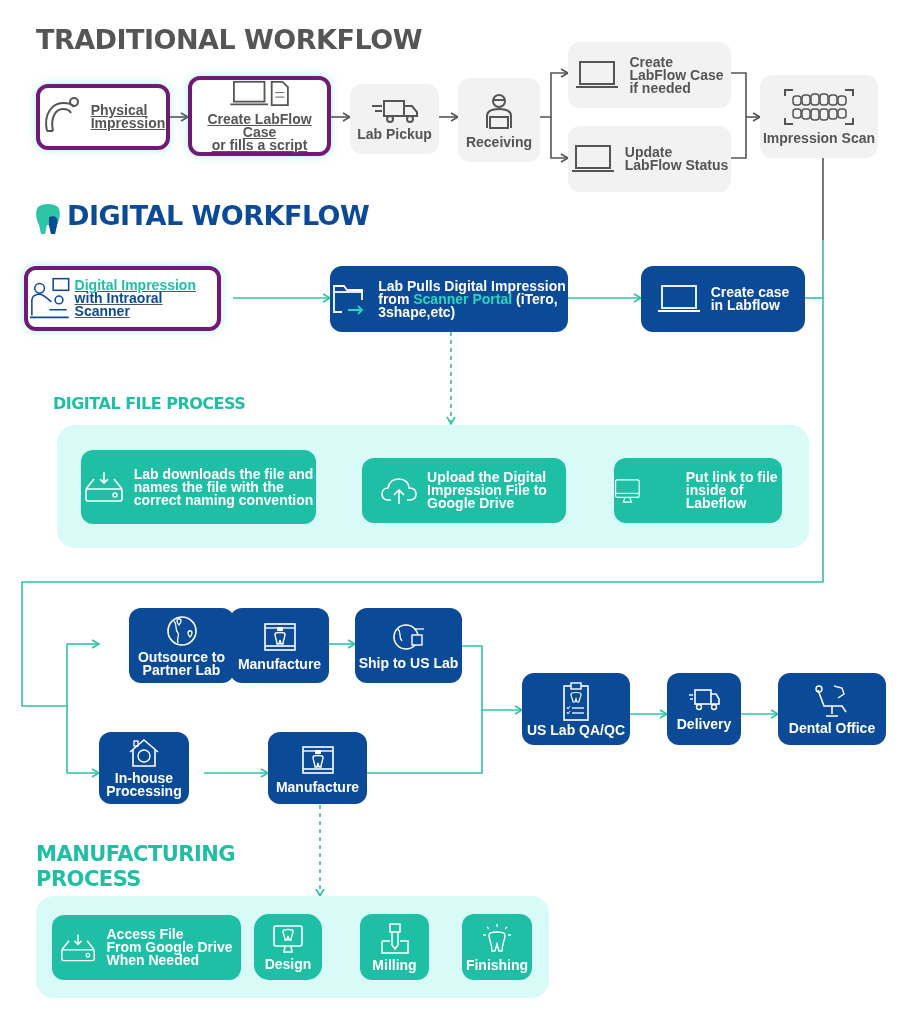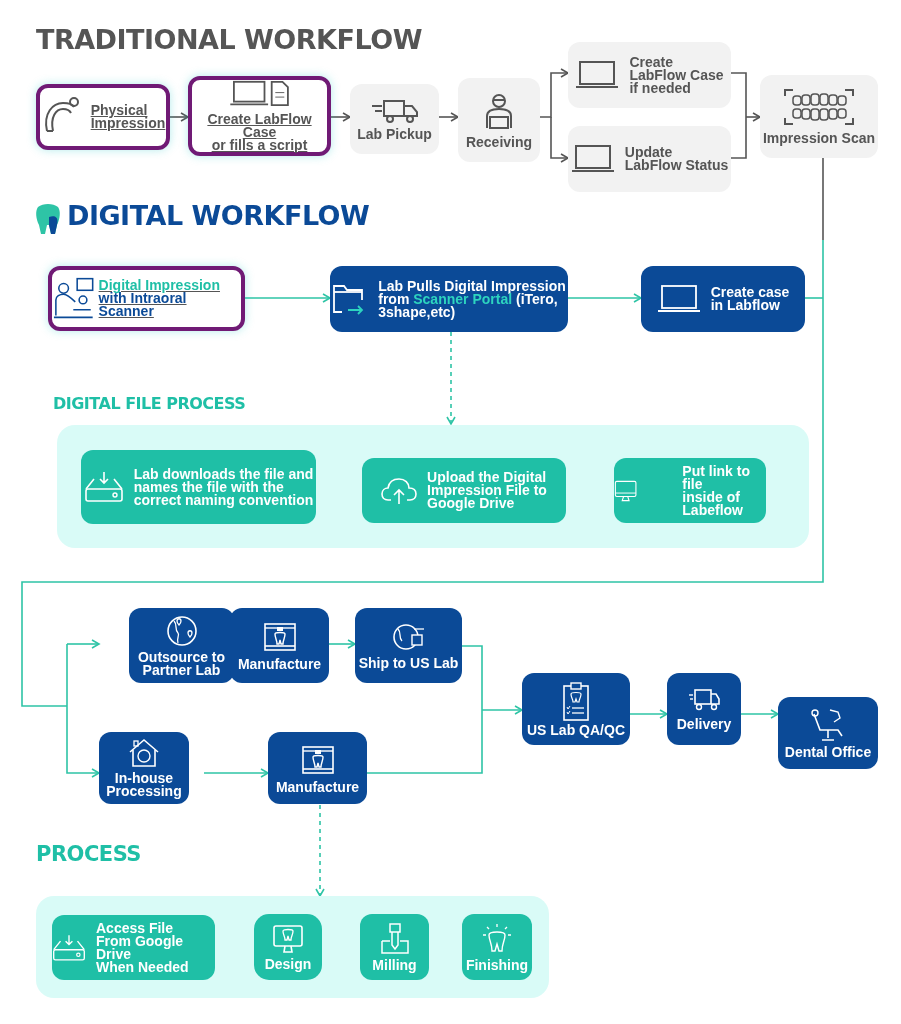--- a/index.html
+++ b/index.html
@@ -158,21 +158,21 @@
     </svg>
   <span class="lbl" style="margin-top:6px">Impression Scan</span>
 </div>
 
 <svg class="abs" style="left:35px;top:203px" width="26" height="32" viewBox="0 0 26 32">
     <path d="M3,4 C8,0 18,0 23,4 C26,8 25,16 22,22 L20,31 L16,31 L14,22 L12,22 L10,31 L6,31 L4,22 C1,16 0,8 3,4 Z" fill="#2ec4a6"></path>
     <path d="M14,14 C20,12 24,14 22,22 L20,31 L16,31 L14,22 Z" fill="#0b4a97"></path>
   </svg>
 <div class="h-title" style="left:67px;top:200px;font-size:27px;color:#0b4a97;">DIGITAL WORKFLOW</div>
 
-<div class="box outline row" style="left:48px;top:266px;width:197px;height:65px;gap:4px;">
+<div class="box outline row" style="left:24px;top:266px;width:197px;height:65px;gap:4px;">
   <svg class="icon" width="44" height="46" viewBox="0 0 44 46">
       <rect x="26" y="2" width="16" height="12" fill="none" stroke="#0b4a97" stroke-width="1.6"></rect>
       <circle cx="12" cy="12" r="5" fill="none" stroke="#0b4a97" stroke-width="1.6"></circle>
       <path d="M4,40 V24 C4,20 8,18 12,18 C16,18 20,22 24,26" fill="none" stroke="#0b4a97" stroke-width="1.6"></path>
       <circle cx="32" cy="24" r="4" fill="none" stroke="#0b4a97" stroke-width="1.6"></circle>
       <path d="M2,42 H42 M22,34 H40" fill="none" stroke="#0b4a97" stroke-width="1.6"></path>
     </svg>
   <div style="text-align:left">
     <div style="color:#1fbfa6">Digital Impression</div>
     <div style="color:#0b4a97">with Intraoral Scanner</div>
@@ -220,21 +220,21 @@
 <div class="box teal row" style="left:362px;top:458px;width:204px;height:65px;">
   <svg class="icon" width="36" height="30" viewBox="0 0 36 30">
       <path d="M10,24 H7 C3,24 1,21 1,18 C1,14 4,12 7,12 C8,6 12,3 18,3 C24,3 28,7 28,12 C32,12 35,14 35,18 C35,21 33,24 29,24 H26" fill="none" stroke="#fff" stroke-width="1.6"></path>
       <path d="M18,28 V14 M13,19 L18,14 L23,19" fill="none" stroke="#fff" stroke-width="1.6"></path>
     </svg>
   <span class="lbl" style="text-align:left">Upload the Digital
 Impression File to
 Google Drive</span>
 </div>
 
-<div class="box teal row" style="left:614px;top:458px;width:152px;height:65px;gap:45px;">
+<div class="box teal row" style="left:614px;top:458px;width:168px;height:65px;gap:45px;">
   <svg class="icon" width="34" height="32" viewBox="0 0 34 32">
       <rect x="2" y="2" width="30" height="22" rx="2" fill="none" stroke="#fff" stroke-width="1.6"></rect>
       <line x1="2" y1="19" x2="32" y2="19" stroke="#fff" stroke-width="1.4"></line>
       <path d="M14,24 L12,30 H22 L20,24" fill="none" stroke="#fff" stroke-width="1.6"></path>
     </svg>
   <span class="lbl" style="text-align:left">Put link to file
 inside of Labeflow</span>
 </div>
 
 <div class="box navy col" style="left:109px;top:608px;width:105px;height:75px;margin-left:20px;">
@@ -308,36 +308,37 @@
       <rect x="8" y="2" width="16" height="14" fill="none" stroke="#fff" stroke-width="1.6"></rect>
       <path d="M24,6 H29 L32,11 V16 H24" fill="none" stroke="#fff" stroke-width="1.6"></path>
       <circle cx="12" cy="19" r="2.5" fill="#0b4a97" stroke="#fff" stroke-width="1.4"></circle>
       <circle cx="27" cy="19" r="2.5" fill="#0b4a97" stroke="#fff" stroke-width="1.4"></circle>
       <line x1="2" y1="7" x2="6" y2="7" stroke="#fff" stroke-width="1.4"></line>
       <line x1="3" y1="11" x2="6" y2="11" stroke="#fff" stroke-width="1.4"></line>
     </svg>
   <span class="lbl" style="margin-top:6px">Delivery</span>
 </div>
 
-<div class="box navy col" style="left:778px;top:673px;width:100px;height:72px;margin-top:24px;">
+<div class="box navy col" style="left:778px;top:673px;width:108px;height:72px;">
   <svg class="icon" width="36" height="36" viewBox="0 0 36 36">
       <path d="M4,6 L10,22 L28,22 L32,28" fill="none" stroke="#fff" stroke-width="1.6"></path>
       <circle cx="5" cy="5" r="3" fill="none" stroke="#fff" stroke-width="1.4"></circle>
       <path d="M18,22 V30 M12,32 H24" fill="none" stroke="#fff" stroke-width="1.6"></path>
       <path d="M20,2 L28,4 L30,10 L24,14" fill="none" stroke="#fff" stroke-width="1.4"></path>
     </svg>
   <span class="lbl" style="margin-top:2px">Dental Office</span>
 </div>
 
 <div class="h-title" style="left:36px;top:842px;font-size:21px;line-height:25px;color:#1fbfa6;">
+  <div>MANUFACTURING</div>
   <div>PROCESS</div>
 </div>
 <div class="panel" style="left:36px;top:896px;width:513px;height:102px;"></div>
 
-<div class="box teal row" style="left:52px;top:915px;width:163px;height:65px;">
+<div class="box teal row" style="left:52px;top:915px;width:189px;height:65px;">
   <svg class="icon" width="36" height="30" viewBox="0 0 40 32">
       <path d="M2,18 L10,8 M38,18 L30,8" fill="none" stroke="#fff" stroke-width="1.6"></path>
       <rect x="2" y="18" width="36" height="12" rx="2" fill="none" stroke="#fff" stroke-width="1.6"></rect>
       <circle cx="31" cy="24" r="2" fill="none" stroke="#fff" stroke-width="1.4"></circle>
       <path d="M20,1 V12 M16,8 L20,12 L24,8" fill="none" stroke="#fff" stroke-width="1.6"></path>
     </svg>
   <span class="lbl" style="text-align:left">Access File
 From Google Drive
 When Needed</span>
 </div>

